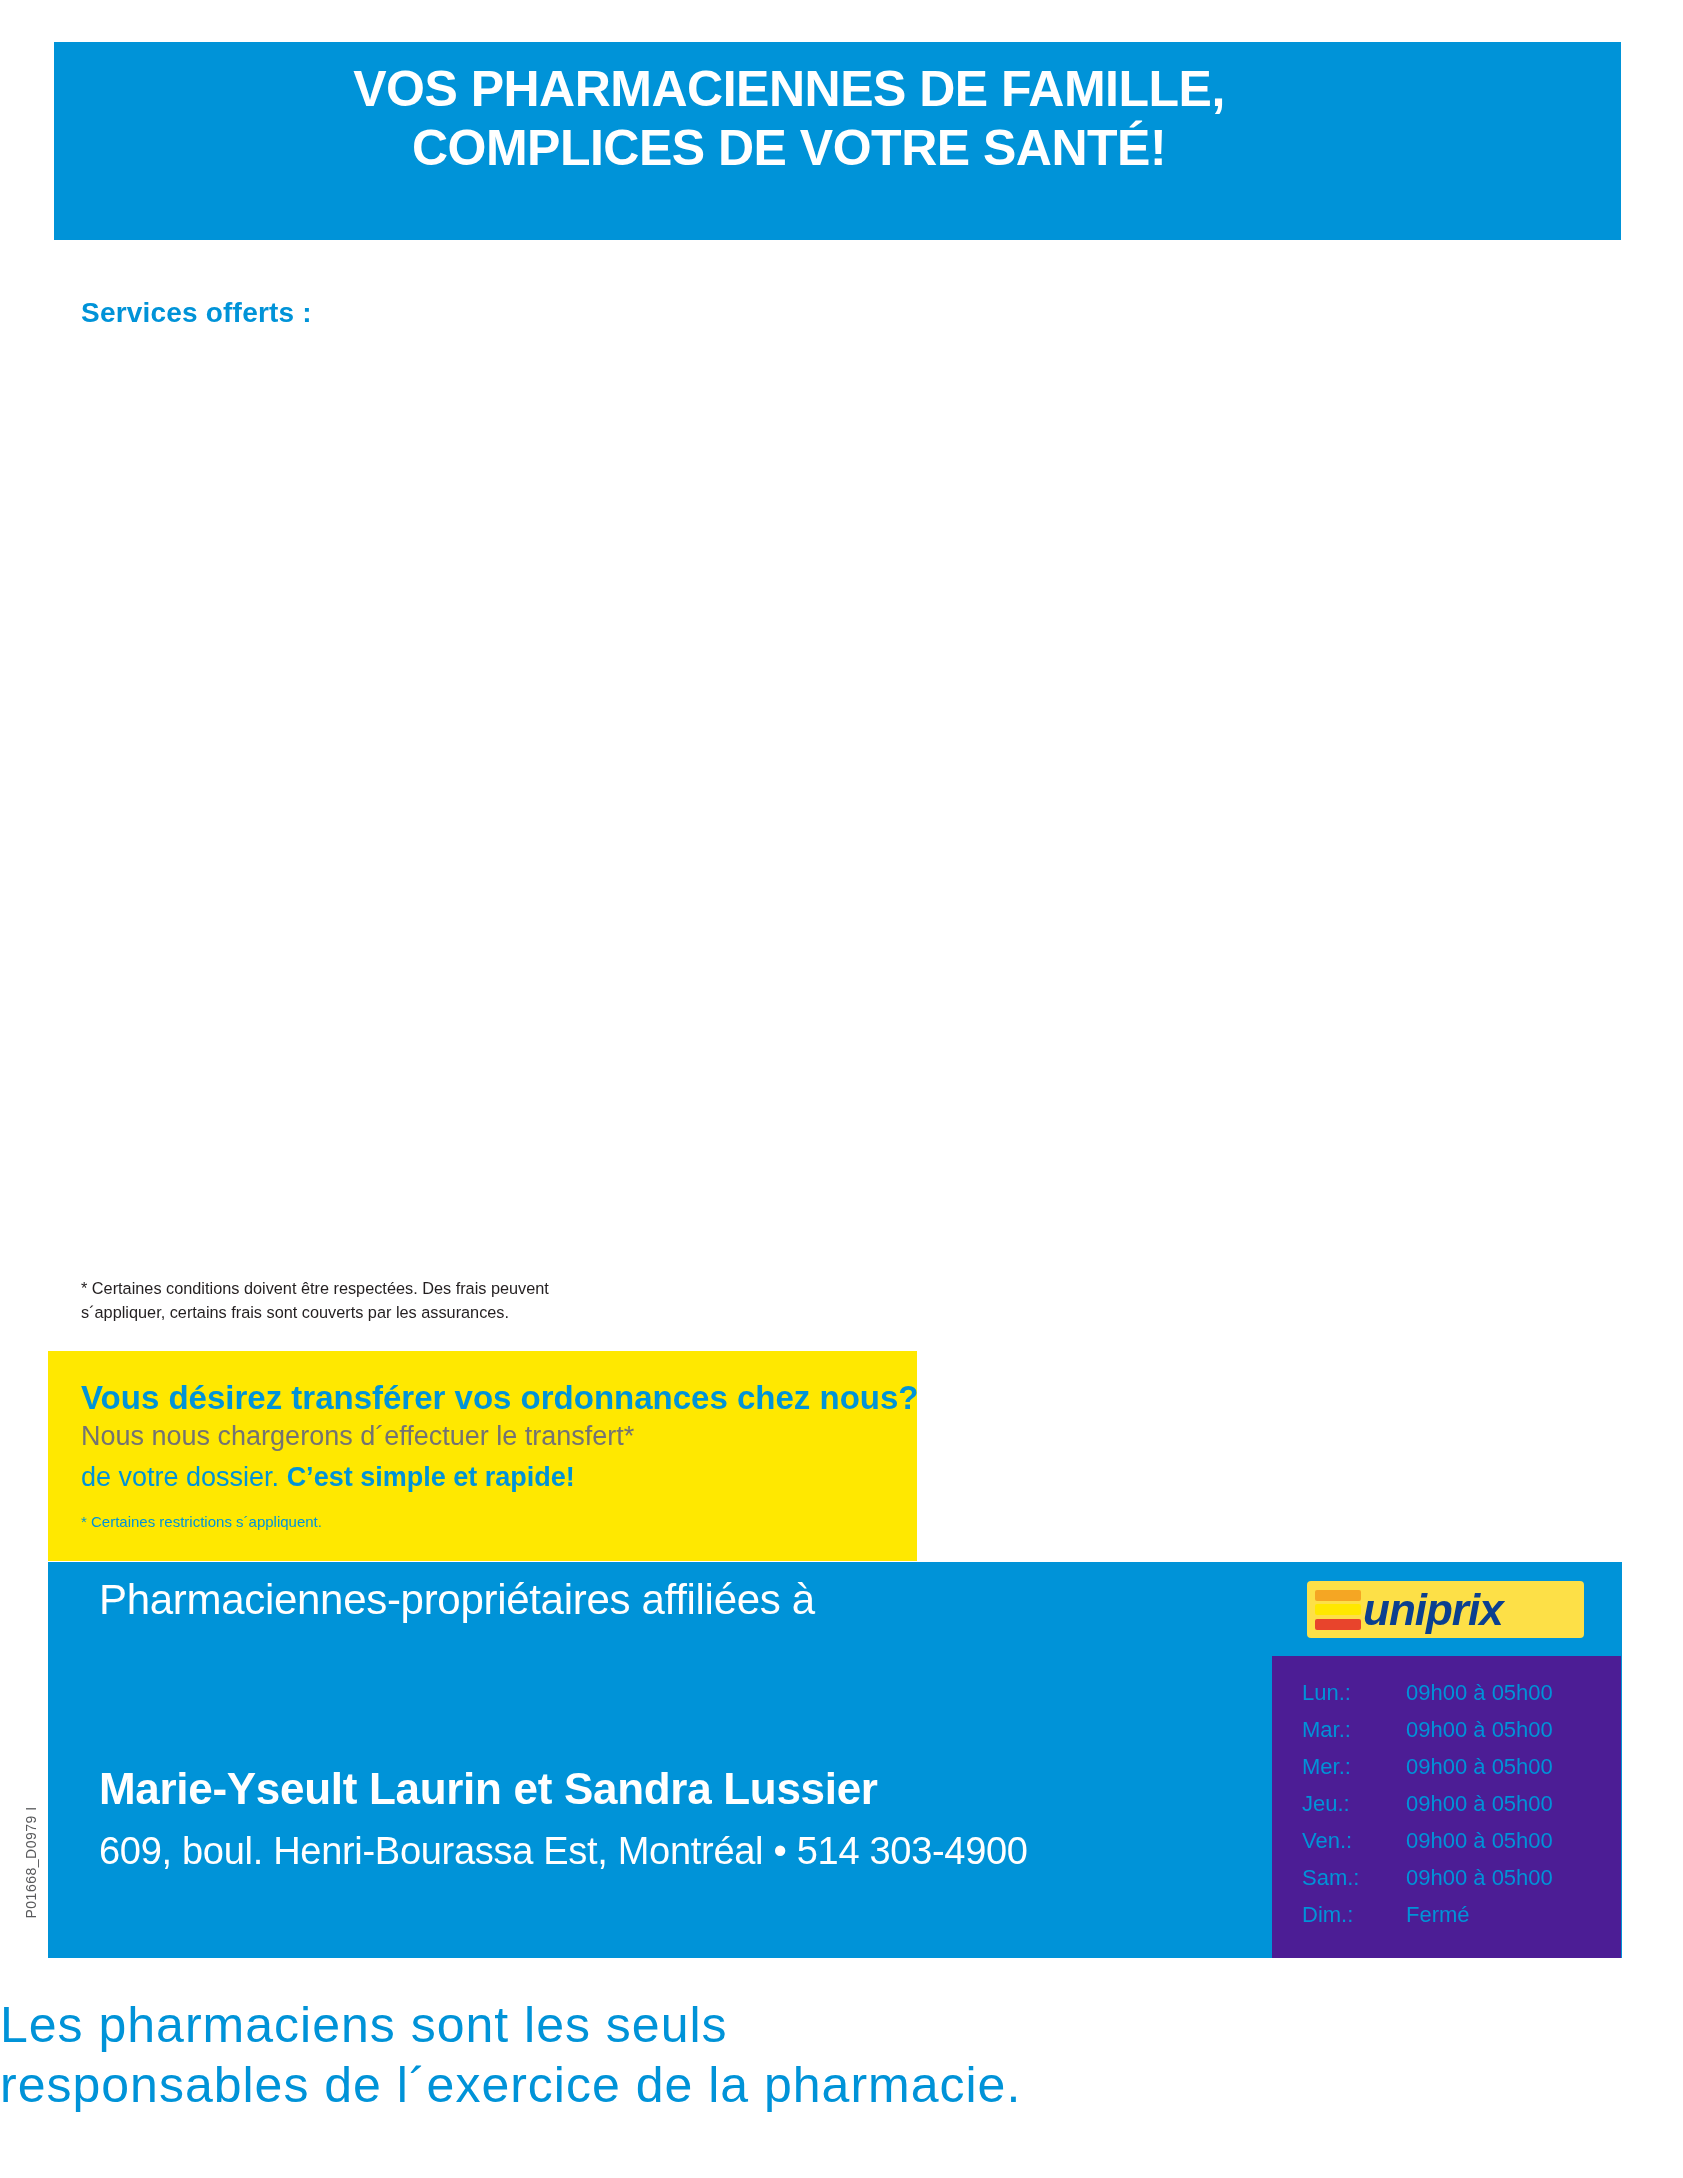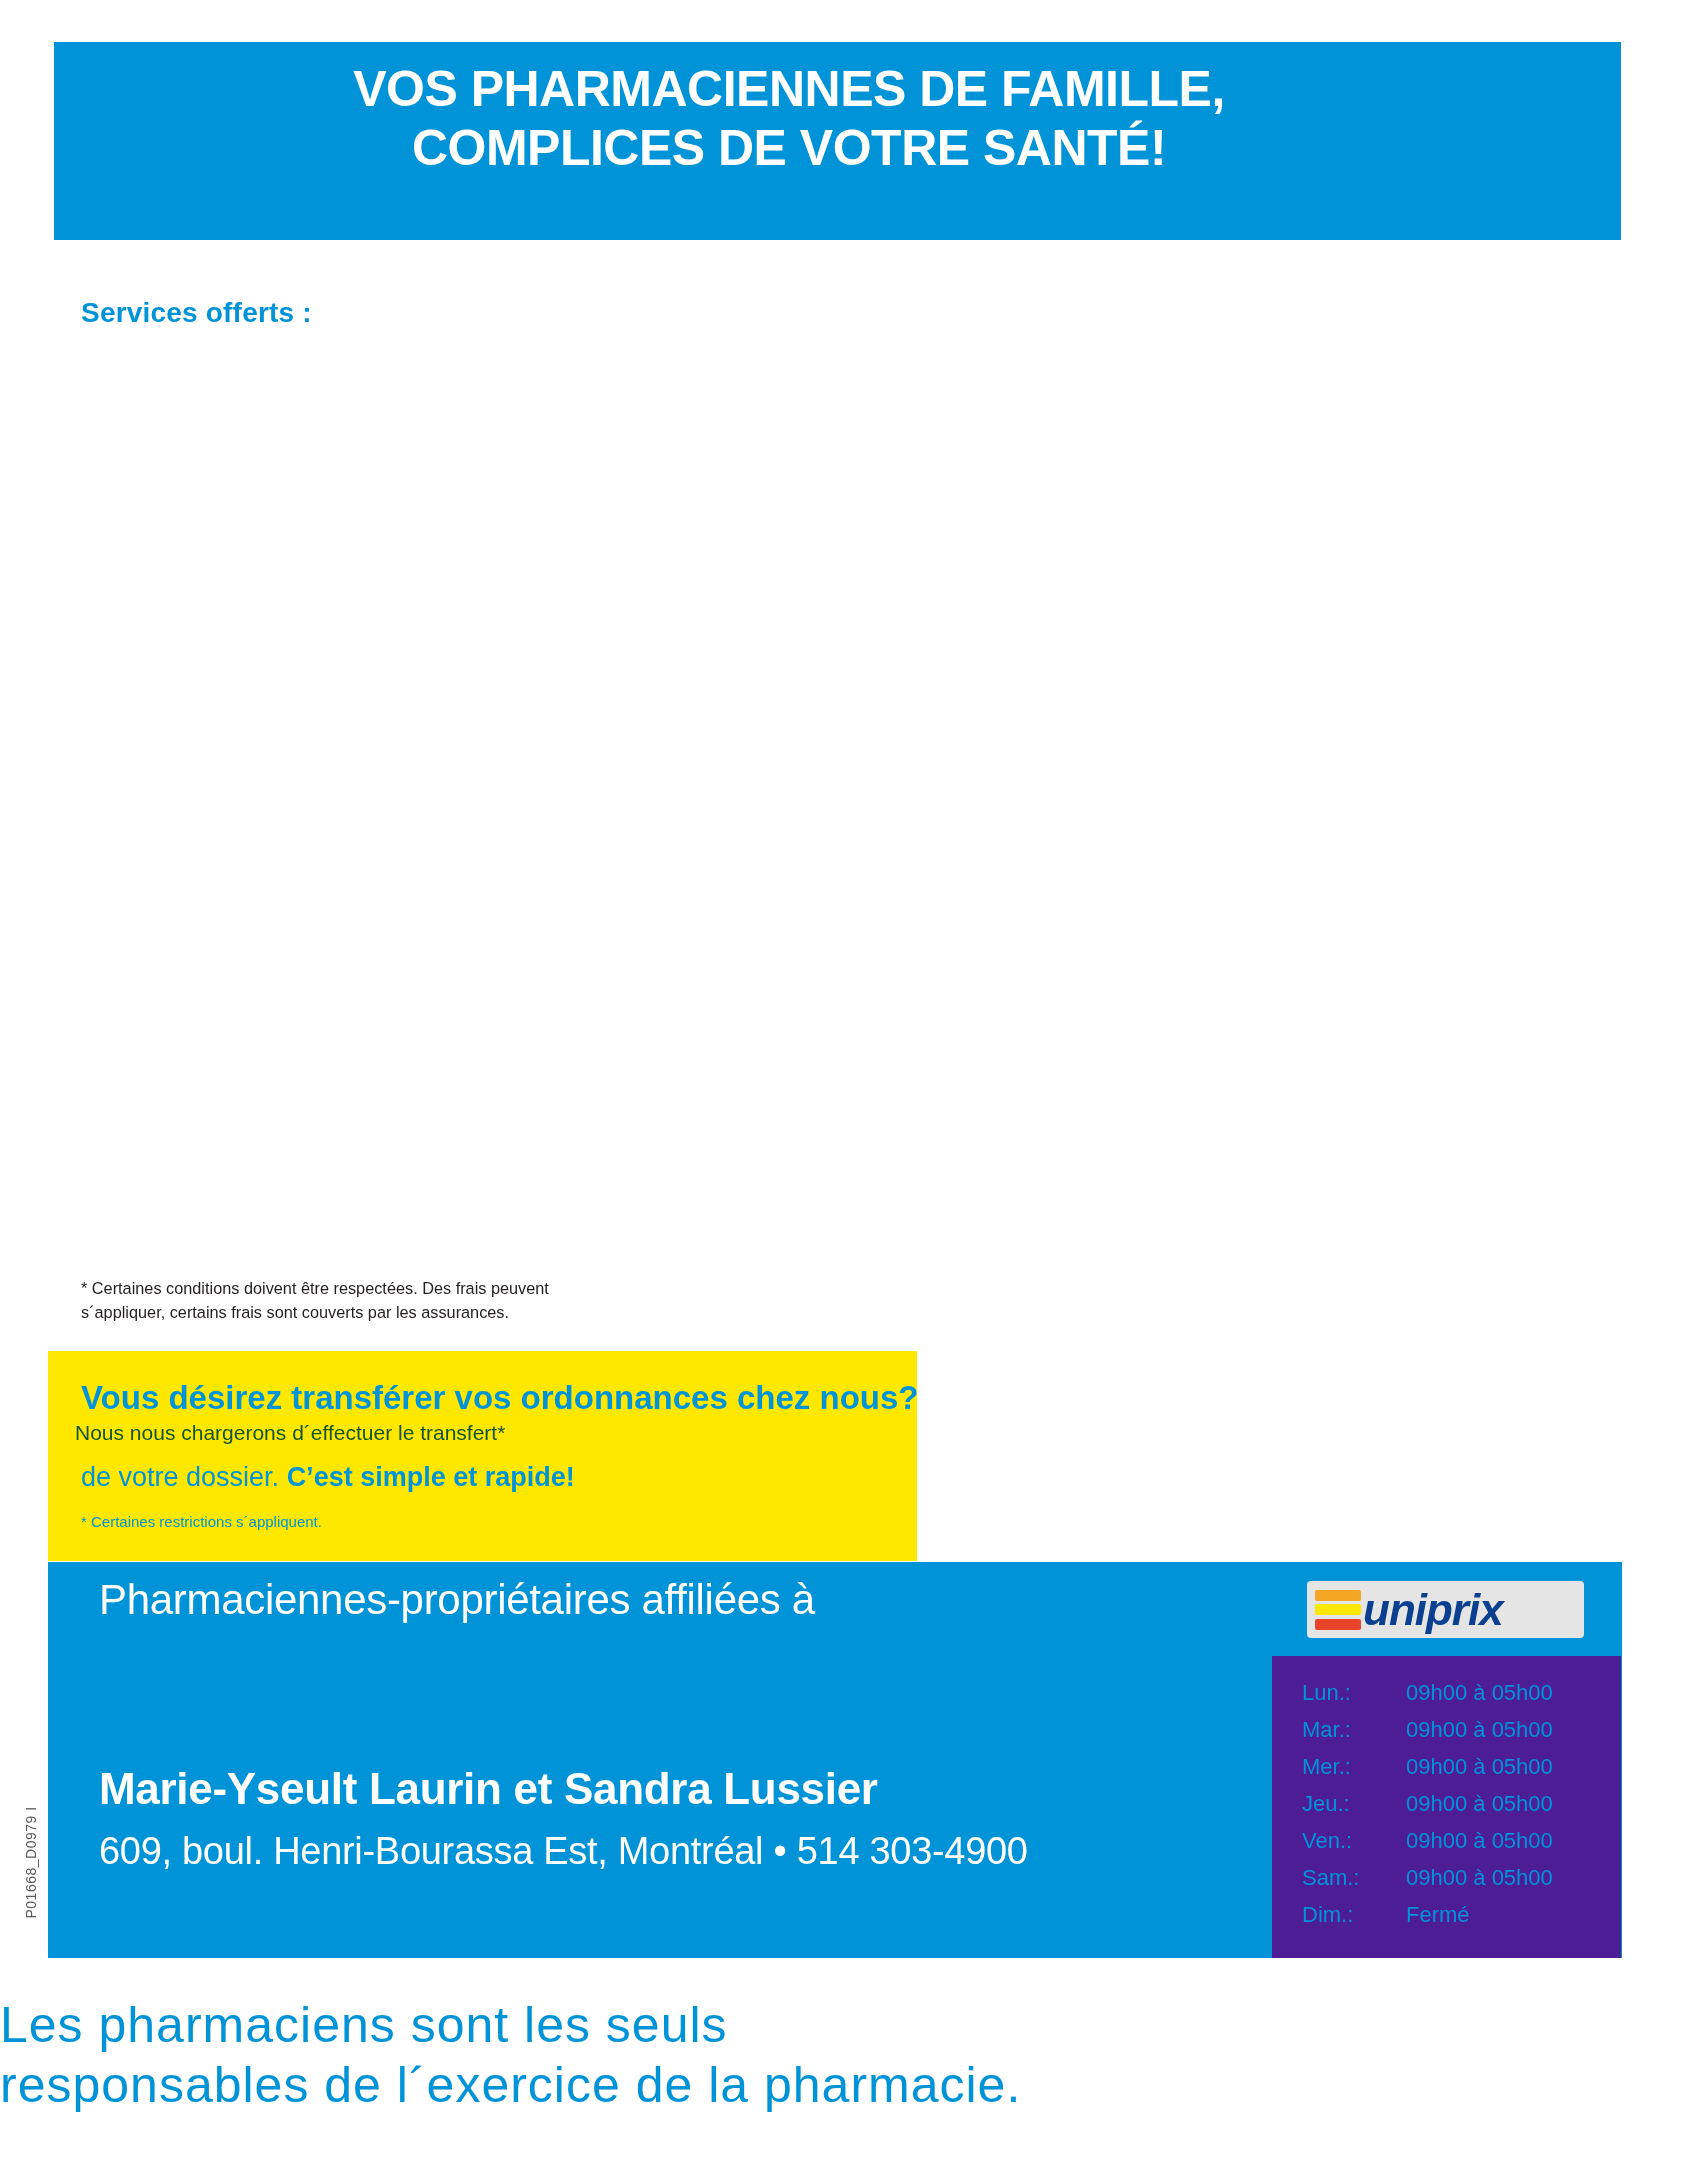--- a/index.html
+++ b/index.html
@@ -73,24 +73,24 @@
   .yellow-line1 {
     position: absolute;
     left: 81px;
     top: 1379px;
     color: #0093d8;
     font-size: 33px;
     font-weight: bold;
   }
   .yellow-line2 {
     position: absolute;
-    left: 75px;
+    left: 81px;
     top: 1421px;
-    color: #14532d;
-    font-size: 21px;
+    color: #737373;
+    font-size: 27px;
     font-weight: normal;
   }
   .yellow-line3 {
     position: absolute;
     left: 81px;
     top: 1462px;
     color: #0093d8;
     font-size: 27px;
     font-weight: normal;
   }
@@ -121,21 +121,21 @@
     font-weight: normal;
     letter-spacing: -0.3px;
   }
   
   .uniprix-logo {
     position: absolute;
     left: 1307px;
     top: 1581px;
     width: 277px;
     height: 57px;
-    background: #e5e5e5;
+    background: #fde047;
     border-radius: 4px;
     display: flex;
     align-items: center;
     padding-left: 8px;
     box-sizing: border-box;
   }
   .uniprix-bars {
     width: 46px;
     height: 40px;
     display: flex;

